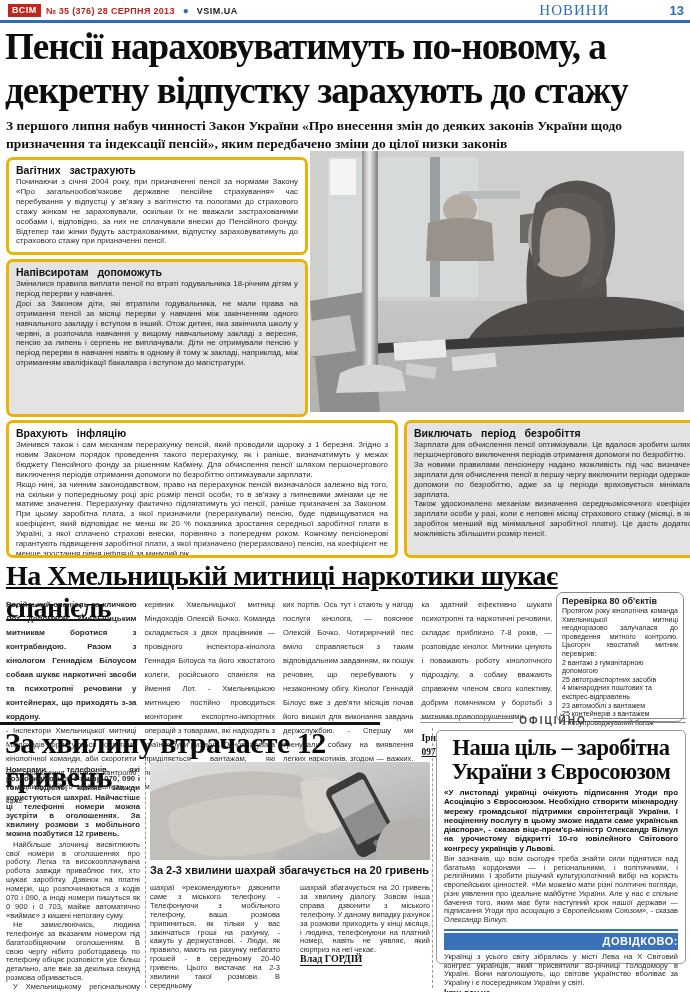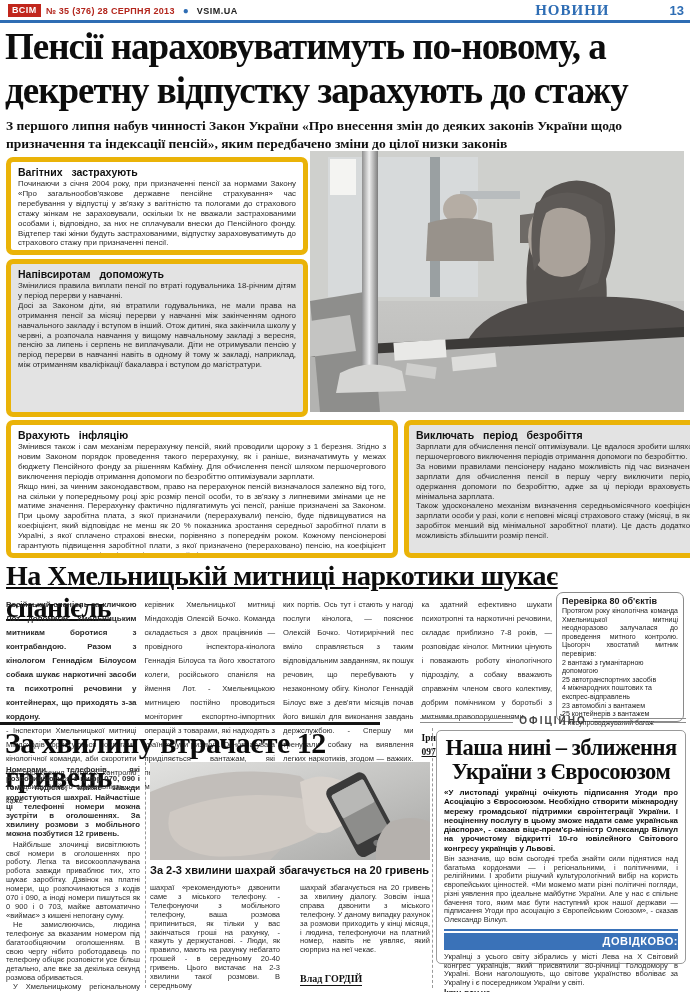--- a/index.html
+++ b/index.html
@@ -9,32 +9,32 @@
     font-family:"Liberation Sans", sans-serif; color:#1e1e1e; overflow:hidden;
   }
   
   .masthead { position:absolute; top:3px; left:8px; right:6px; height:15px;
     display:flex; align-items:center; font-size:9px; font-weight:bold; }
   .logo { background:#c1261c; color:#fff; padding:1px 4px 2px; font-size:9px; letter-spacing:.5px; }
   .issue { color:#b3251c; margin-left:5px; letter-spacing:.3px; }
   .dot { color:#2e6db4; margin:0 8px; font-size:10px; }
   .site { color:#222; letter-spacing:.5px; }
   .section { margin-left:auto; color:#2e6db4; font-family:"Liberation Serif", serif;
-    font-size:15px; font-weight:bold; letter-spacing:1px; margin-right:60px; }
+    font-size:15px; font-weight:normal; letter-spacing:1px; margin-right:60px; }
   .pageno { color:#2e6db4; font-size:13px; }
   .blue-rule { position:absolute; top:20px; left:0; right:0; height:3px; background:#2e6db4; }
 
   
   .main-head { position:absolute; top:25px; left:5px; right:4px;
     font-family:"Liberation Serif", serif; font-weight:bold; color:#0d0d0d;
     font-size:37px; line-height:44px; letter-spacing:-1px; }
   .deck { position:absolute; top:117px; left:6px; right:4px;
     font-family:"Liberation Serif", serif; font-weight:bold; font-size:13.5px; line-height:18px; color:#111; }
 
-  .pbox { position:absolute; border:5px solid #eab308; border-radius:7px; background:#fff;
+  .pbox { position:absolute; border:3px solid #eab308; border-radius:7px; background:#fff;
     padding:4px 7px; overflow:hidden; }
   .pbox h3 { font-size:10.5px; font-weight:bold; word-spacing:6px; margin-bottom:1px; color:#111; }
   .pbox p  { font-size:7.9px; line-height:9.9px; text-align:justify; color:#2a2a2a; }
   .gray { background:#e3e3e3; }
   .box1 { left:6px;  top:157px; width:302px; height:98px; }
   .box2 { left:6px;  top:259px; width:302px; height:158px; }
   .box3 { left:6px;  top:420px; width:392px; height:138px; }
   .box4 { left:404px; top:420px; width:306px; height:138px; }
 
   .photo1 { position:absolute; left:310px; top:151px; width:374px; height:261px; }
@@ -72,21 +72,21 @@
   .news-p { text-indent:7px; font-size:7.5px; line-height:8.9px; text-align:justify; }
   .vdash { position:absolute; border-left:1px dashed #9a9a9a; }
   .vd1 { left:145px; top:762px; height:226px; }
   .vd2 { left:432px; top:728px; height:260px; }
   .photo2 { position:absolute; left:150px; top:762px; width:280px; height:98px; }
   .caption3 { position:absolute; left:150px; top:864px; width:280px;
     font-size:11px; font-weight:bold; color:#111; }
   .art3-cols { position:absolute; left:150px; top:884px; width:280px; height:104px;
     display:flex; gap:20px; }
   .a3col { flex:1; font-size:7.5px; line-height:8.9px; text-align:justify; color:#2a2a2a; }
-  .byline3 { margin-top:20px; font-family:"Liberation Serif", serif; font-weight:bold;
+  .byline3 { margin-top:0; font-family:"Liberation Serif", serif; font-weight:bold;
     font-size:10px; color:#111; border-bottom:1.5px solid #111; display:inline-block; padding-bottom:1px; }
 
   
   .art4-box { position:absolute; left:436px; top:730px; width:250px; height:234px;
     border:1px solid #999; border-radius:5px; padding:5px 7px 4px; background:#fff;
     display:flex; flex-direction:column; }
   .art4-head { font-family:"Liberation Serif", serif; font-weight:bold; text-align:center;
     font-size:22.5px; line-height:24px; letter-spacing:-.5px; color:#0d0d0d; margin-bottom:4px; }
   .art4-lead { font-weight:bold; font-size:7.9px; line-height:9.3px; text-align:justify; color:#111; margin-bottom:2px; }
   .art4-body { font-size:7.4px; line-height:8.7px; text-align:justify; color:#2a2a2a; }
@@ -258,21 +258,21 @@
   <div class="art3-cols">
     <div class="a3col">шахраї «рекомендують» дзвонити саме з міського телефону. - Телефонуючи з мобільного телефону, ваша розмова припиниться, як тільки у вас закінчаться гроші на рахунку, - кажуть у держустанові. - Люди, як правило, мають на рахунку небагато грошей - в середньому 20-40 гривень. Цього вистачає на 2-3 хвилини такої розмови. В середньому</div>
     <div class="a3col">
       <div>шахрай збагачується на 20 гривень за хвилину діалогу. Зовсім інша справа дзвонити з міського телефону. У даному випадку рахунок за розмови приходить у кінці місяця, і людина, телефонуючи на платний номер, навіть не уявляє, який сюрприз на неї чекає.</div>
       <span class="byline3">Влад ГОРДІЙ</span>
     </div>
   </div>
   <i class="vdash vd2"></i>
 
   <section class="art4-box">
-    <h2 class="art4-head">Наша нині – зближення України з Євросоюзом</h2>
+    <h2 class="art4-head">Наша ціль – заробітна України з Євросоюзом</h2>
     <p class="art4-lead">«У листопаді українці очікують підписання Угоди про Асоціацію з Євросоюзом. Необхідно створити міжнародну мережу громадської підтримки євроінтеграції України. І неоціненну послугу в цьому зможе надати саме українська діаспора», - сказав віце-прем'єр-міністр Олександр Вілкул на урочистому відкритті 10-го ювілейного Світового конгресу українців у Львові.</p>
     <p class="art4-body">Він зазначив, що всім сьогодні треба знайти сили піднятися над багатьма кордонами — і регіональними, і політичними, і релігійними. І зробити рішучий культурологічний вибір на користь європейських цінностей. «Ми можемо мати різні політичні погляди, різні уявлення про ідеальне майбутнє України. Але у нас є спільне бачення того, яким має бути наступний крок нашої держави — підписання Угоди про асоціацію з Європейським Союзом», - сказав Олександр Вілкул.</p>
     <div class="banner">
       <div class="banner-bar">ДОВІДКОВО:</div>
     </div>
     <p class="art4-ref">Українці з усього світу зібрались у місті Лева на X Світовий конгрес українців, який присвятили 80-річниці Голодомору в Україні. Вони наголошують, що світове українство вболіває за Україну і є посередником України у світі.</p>
     <div class="art4-foot">
       <span class="src">kmu.gov.ua</span>
       <span class="adcode">910146</span>
     </div>

